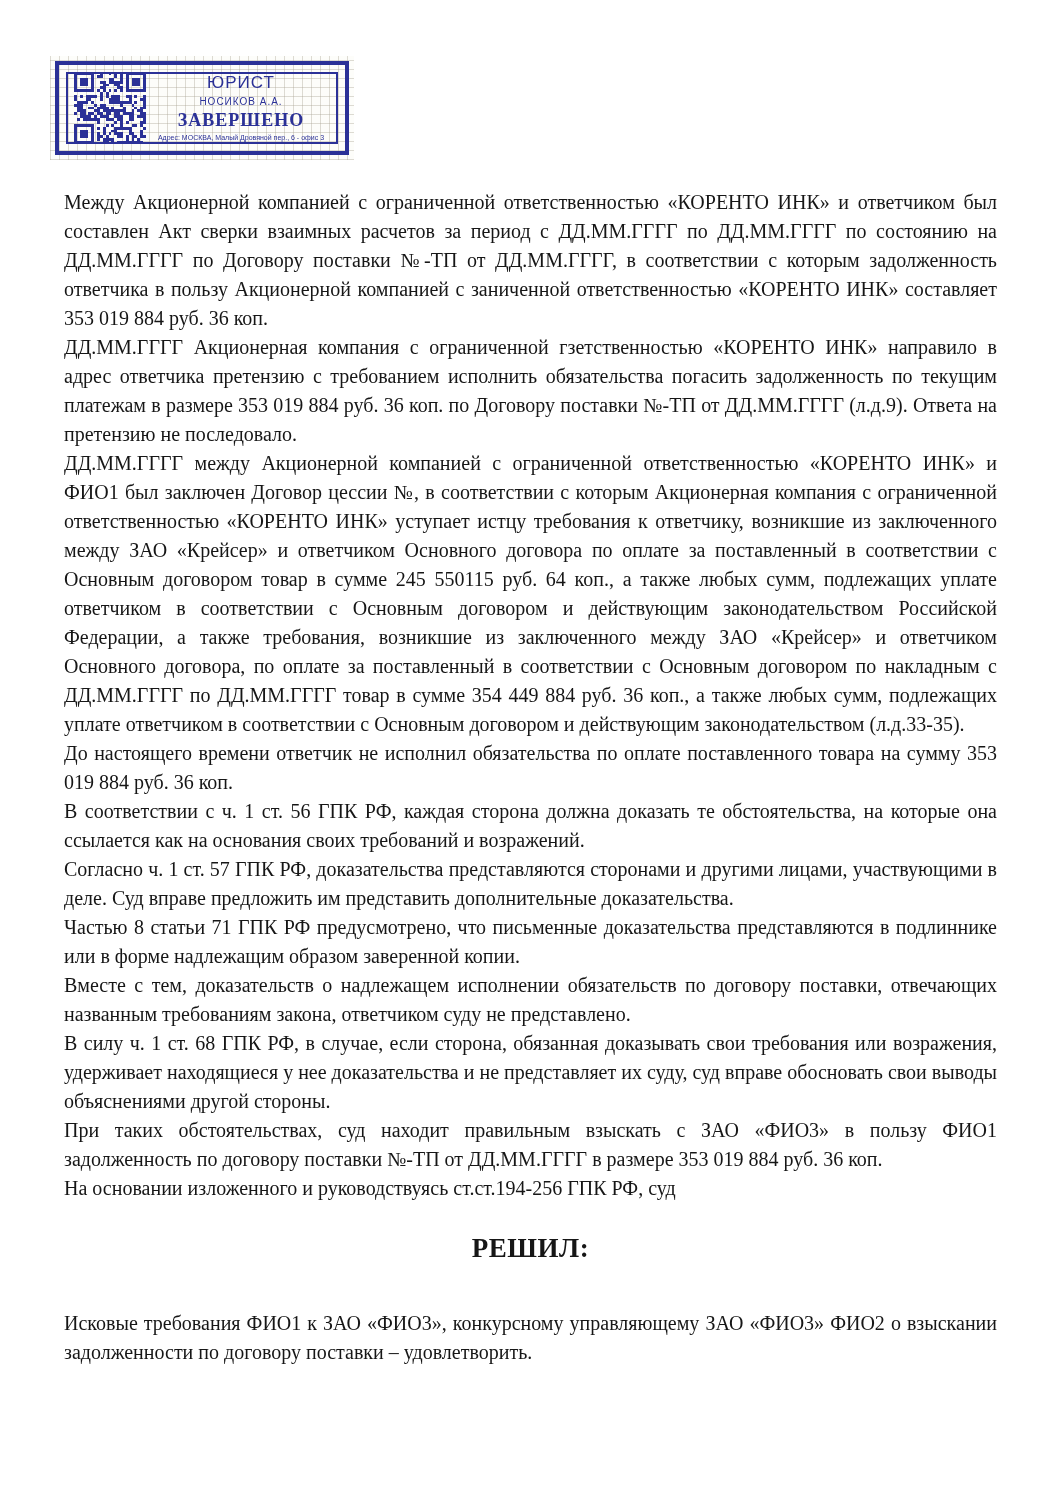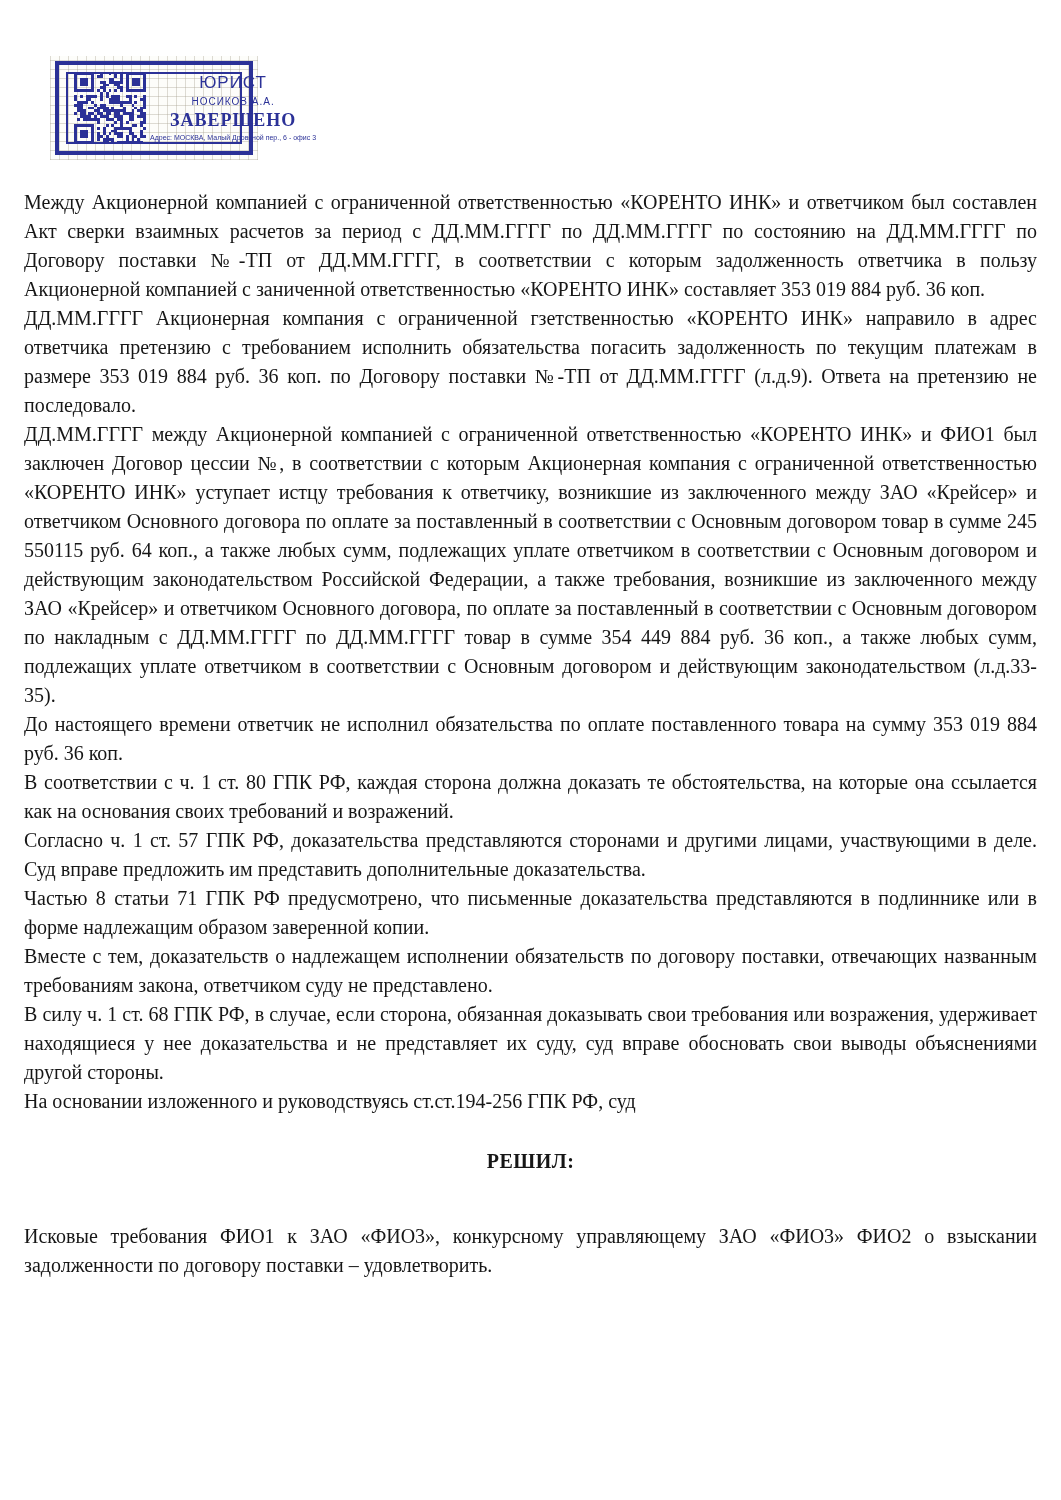--- a/index.html
+++ b/index.html
@@ -11,21 +11,21 @@
     position:absolute; left:50px; top:56px;
     padding:5px;
     background:
       repeating-linear-gradient(0deg,  rgba(168,162,146,.38) 0 1px, transparent 1px 9px),
       repeating-linear-gradient(90deg, rgba(168,162,146,.38) 0 1px, transparent 1px 9px),
       #fdfdfa;
   }
   .stamp-outer {
     border:4px solid #2b3197;
     padding:7px;
-    width:198px; height:94px;
+    width:294px; height:94px;
   }
   .stamp-inner {
     border:2px solid #2b3197;
     width:100%; height:100%;
     display:flex; align-items:center;
     padding:2px 4px 2px 4px;
   }
   .qr { width:72px; height:72px; flex:0 0 auto; margin-left:2px; }
   .stamp-text {
     flex:1 1 auto; text-align:center; color:#2b3197;
@@ -33,27 +33,27 @@
     line-height:1.1; padding-left:4px;
   }
   .stamp-title  { font-family:"Liberation Sans", sans-serif; font-size:17px; letter-spacing:1px; }
   .stamp-name   { font-family:"Liberation Sans", sans-serif; font-size:10px; letter-spacing:1px; margin-top:2px; }
   .stamp-status { font-family:"Liberation Serif", serif; font-weight:bold; font-size:18px; letter-spacing:1px; margin-top:3px; }
   .stamp-address{ font-family:"Liberation Sans", sans-serif; font-size:7px; margin-top:3px; white-space:nowrap; }
 
   
   .doc-body {
     position:absolute; left:0; top:188px;
-    width:1061px; padding:0 24px;
+    width:1061px; padding:0 64px;
     font-size:20px; line-height:29px;
     text-align:justify;
   }
   .doc-body p { margin:0; }
   .resolution-heading {
-    text-align:center; font-weight:bold; font-size:20px;
+    text-align:center; font-weight:bold; font-size:27px;
     margin:31px 0 46px 0; letter-spacing:.5px;
   }
 </style>
 </head>
 <body>
 
 <div class="page">
 
   <div class="stamp-wrap">
     <div class="stamp-outer">
@@ -392,23 +392,24 @@
         </div>
       </div>
     </div>
   </div>
 
   <div class="doc-body">
     <p>Между Акционерной компанией с ограниченной ответственностью «КОРЕНТО ИНК» и ответчиком был составлен Акт сверки взаимных расчетов за период с ДД.ММ.ГГГГ по ДД.ММ.ГГГГ по состоянию на ДД.ММ.ГГГГ по Договору поставки №-ТП от ДД.ММ.ГГГГ, в соответствии с которым задолженность ответчика в пользу Акционерной компанией с заниченной ответственностью «КОРЕНТО ИНК» составляет 353 019 884 руб. 36 коп.</p>
     <p>ДД.ММ.ГГГГ Акционерная компания с ограниченной гзетственностью «КОРЕНТО ИНК» направило в адрес ответчика претензию с требованием исполнить обязательства погасить задолженность по текущим платежам в размере 353 019 884 руб. 36 коп. по Договору поставки №-ТП от ДД.ММ.ГГГГ (л.д.9). Ответа на претензию не последовало.</p>
     <p>ДД.ММ.ГГГГ между Акционерной компанией с ограниченной ответственностью «КОРЕНТО ИНК» и ФИО1 был заключен Договор цессии №, в соответствии с которым Акционерная компания с ограниченной ответственностью «КОРЕНТО ИНК» уступает истцу требования к ответчику, возникшие из заключенного между ЗАО «Крейсер» и ответчиком Основного договора по оплате за поставленный в соответствии с Основным договором товар в сумме 245 550115 руб. 64 коп., а также любых сумм, подлежащих уплате ответчиком в соответствии с Основным договором и действующим законодательством Российской Федерации, а также требования, возникшие из заключенного между ЗАО «Крейсер» и ответчиком Основного договора, по оплате за поставленный в соответствии с Основным договором по накладным с ДД.ММ.ГГГГ по ДД.ММ.ГГГГ товар в сумме 354 449 884 руб. 36 коп., а также любых сумм, подлежащих уплате ответчиком в соответствии с Основным договором и действующим законодательством (л.д.33-35).</p>
     <p>До настоящего времени ответчик не исполнил обязательства по оплате поставленного товара на сумму 353 019 884 руб. 36 коп.</p>
-    <p>В соответствии с ч. 1 ст. 80 ГПК РФ, каждая сторона должна доказать те обстоятельства, на которые она ссылается как на основания своих требований и возражений.</p>
+    <p>В соответствии с ч. 1 ст. 56 ГПК РФ, каждая сторона должна доказать те обстоятельства, на которые она ссылается как на основания своих требований и возражений.</p>
     <p>Согласно ч. 1 ст. 57 ГПК РФ, доказательства представляются сторонами и другими лицами, участвующими в деле. Суд вправе предложить им представить дополнительные доказательства.</p>
     <p>Частью 8 статьи 71 ГПК РФ предусмотрено, что письменные доказательства представляются в подлиннике или в форме надлежащим образом заверенной копии.</p>
     <p>Вместе с тем, доказательств о надлежащем исполнении обязательств по договору поставки, отвечающих названным требованиям закона, ответчиком суду не представлено.</p>
     <p>В силу ч. 1 ст. 68 ГПК РФ, в случае, если сторона, обязанная доказывать свои требования или возражения, удерживает находящиеся у нее доказательства и не представляет их суду, суд вправе обосновать свои выводы объяснениями другой стороны.</p>
+    <p>При таких обстоятельствах, суд находит правильным взыскать с ЗАО «ФИО3» в пользу ФИО1 задолженность по договору поставки №-ТП от ДД.ММ.ГГГГ в размере 353 019 884 руб. 36 коп.</p>
     <p>На основании изложенного и руководствуясь ст.ст.194-256 ГПК РФ, суд</p>
     <div class="resolution-heading">РЕШИЛ:</div>
     <p>Исковые требования ФИО1 к ЗАО «ФИО3», конкурсному управляющему ЗАО «ФИО3» ФИО2 о взыскании задолженности по договору поставки – удовлетворить.</p>
   </div>
 
 </div>
 
 </body></html>

